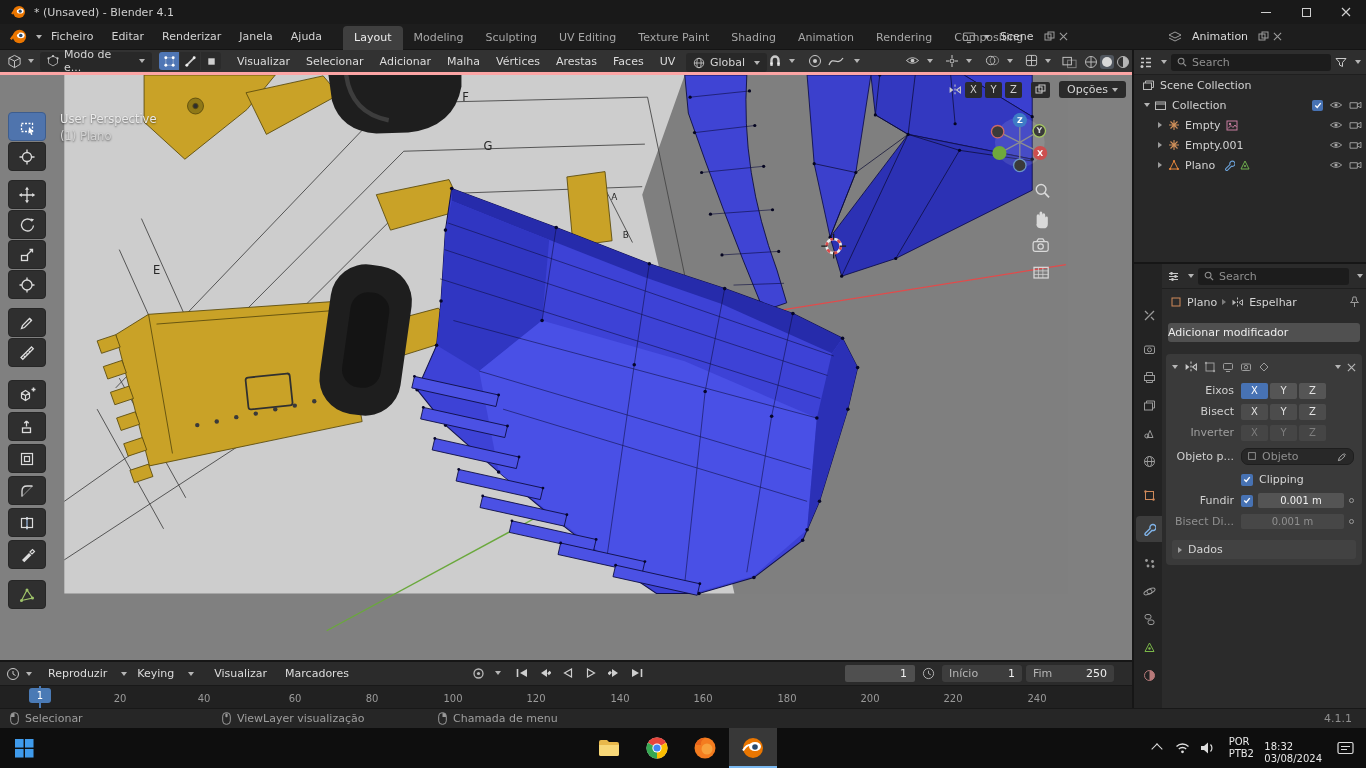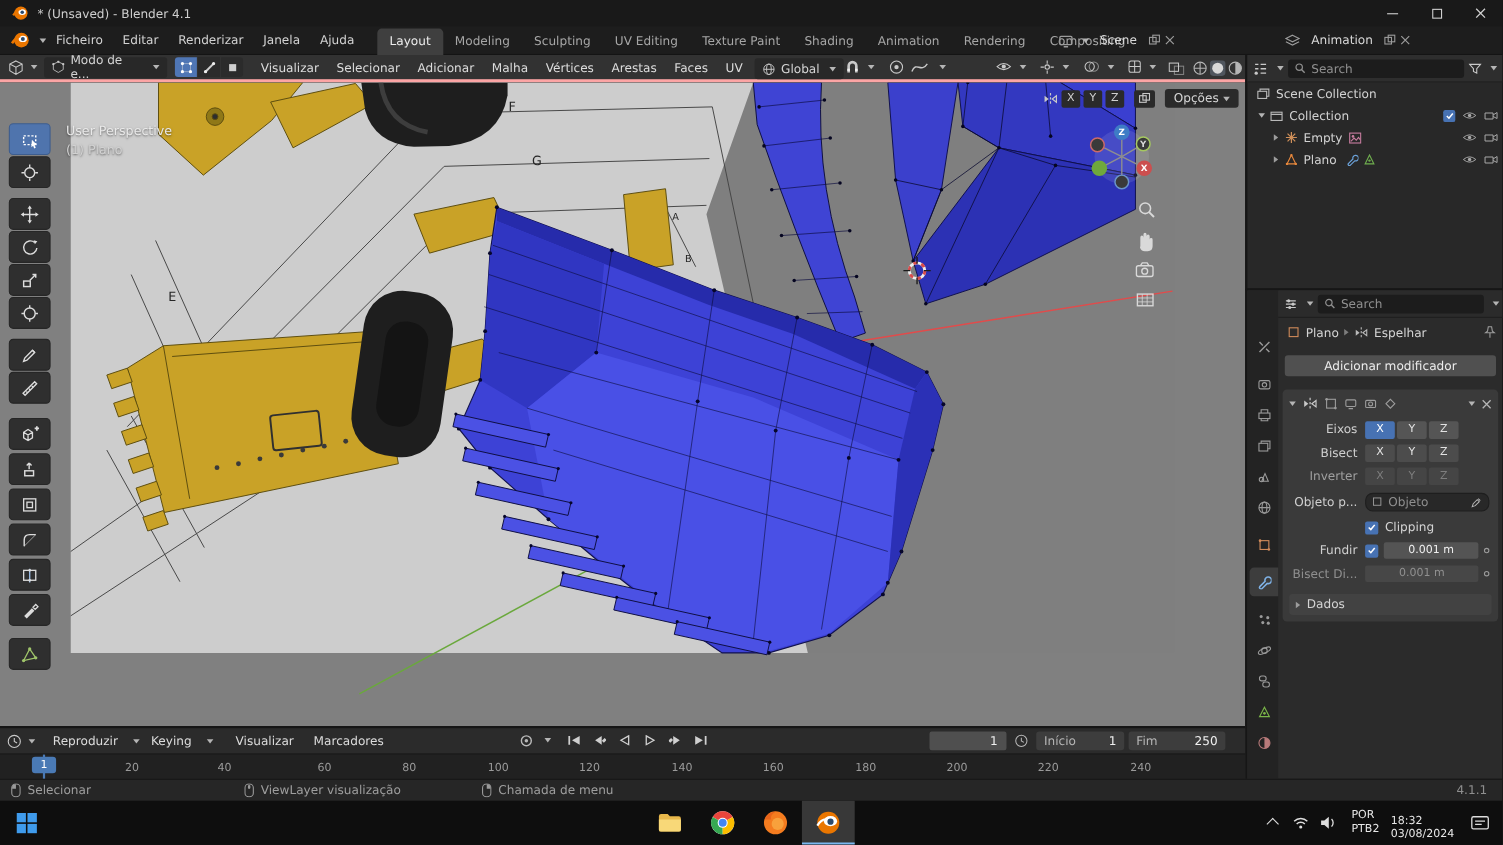--- a/index.html
+++ b/index.html
@@ -709,20 +709,36 @@
             <circle cx="8" cy="5.5" r="1.8" fill="#a8a8a8"></circle>
           </svg>
         <svg width="13" height="10" viewBox="0 0 14 11">
             <path d="M1,3 h8 v6 H1 Z M9,5 l4,-2.5 v6 L9,6.5" stroke="#a8a8a8" fill="none"></path>
           </svg>
       </div>
     </div>
     <div class="ol-row" style="padding-left:24px">
       <span class="caret-r" style="margin-right:6px"></span>
       <svg width="12" height="12" viewBox="0 0 12 12" style="margin-right:5px">
+          <path d="M6,1 V11 M1,6 H11 M2.5,2.5 L9.5,9.5 M9.5,2.5 L2.5,9.5" stroke="#d0905a" stroke-width="1.1"></path>
+        </svg>
+      <span>Empty.001</span>
+      <div class="ol-right">
+        <svg width="14" height="10" viewBox="0 0 16 11">
+            <path d="M1.5,5.5 Q8,0 14.5,5.5 Q8,11 1.5,5.5 Z" stroke="#a8a8a8" fill="none"></path>
+            <circle cx="8" cy="5.5" r="1.8" fill="#a8a8a8"></circle>
+          </svg>
+        <svg width="13" height="10" viewBox="0 0 14 11">
+            <path d="M1,3 h8 v6 H1 Z M9,5 l4,-2.5 v6 L9,6.5" stroke="#a8a8a8" fill="none"></path>
+          </svg>
+      </div>
+    </div>
+    <div class="ol-row" style="padding-left:24px">
+      <span class="caret-r" style="margin-right:6px"></span>
+      <svg width="12" height="12" viewBox="0 0 12 12" style="margin-right:5px">
           <path d="M2,10 L6,2 L10,10 Z" stroke="#e8883c" fill="none"></path>
           <circle cx="2" cy="10" r="1.1" fill="#e8883c"></circle>
           <circle cx="6" cy="2" r="1.1" fill="#e8883c"></circle>
           <circle cx="10" cy="10" r="1.1" fill="#e8883c"></circle>
         </svg>
       <span>Plano</span>
       <svg width="12" height="12" viewBox="0 0 13 13" style="margin-left:8px">
           <path d="M3,10.5 l4.5,-4.5 a2.8,2.8 0 1 1 1.8,1.8 L4.8,12.3 a1.3,1.3 0 0 1 -1.8,-1.8 Z" stroke="#6ba1d8" fill="none" stroke-width="1.2"></path>
         </svg>
       <svg width="12" height="12" viewBox="0 0 12 12" style="margin-left:4px">
@@ -854,21 +870,21 @@
             <path d="M6.5,1.5 V11.5" stroke="#b9b9b9" stroke-dasharray="2 1.5"></path>
             <path d="M5,6.5 L1.5,3.8 V9.2 Z" fill="#b9b9b9"></path>
             <path d="M8,6.5 L11.5,3.8 V9.2 Z" fill="none" stroke="#b9b9b9"></path>
           </svg>
         <span>Espelhar</span>
         <svg style="margin-left:auto" width="11" height="12" viewBox="0 0 11 12">
             <path d="M4,1 h3 l.7,4 1.8,1.5 H1.5 L3.3,5 Z M5.5,6.5 V11" stroke="#9c9c9c" fill="none"></path>
           </svg>
       </div>
 
-      <div class="row" style="margin:8px 8px 0 6px;height:19px;background:#505050;border-radius:3px;justify-content:center;color:#ececec">
+      <div class="row" style="margin:8px 8px 0 6px;height:19px;background:#505050;border-radius:3px;color:#ececec">
         <span>Adicionar modificador</span>
       </div>
 
       <div style="margin:12px 6px 0 4px;background:#3a3a3a;border-radius:4px;padding-bottom:6px">
         <div class="row" style="height:26px;padding:0 6px;gap:6px">
           <span class="caret" style="margin:0"></span>
           <svg width="14" height="14" viewBox="0 0 13 13">
               <path d="M6.5,1.5 V11.5" stroke="#c9c9c9" stroke-dasharray="2 1.5"></path>
               <path d="M5,6.5 L1.5,3.8 V9.2 Z" fill="#c9c9c9"></path>
               <path d="M8,6.5 L11.5,3.8 V9.2 Z" fill="none" stroke="#c9c9c9"></path>

